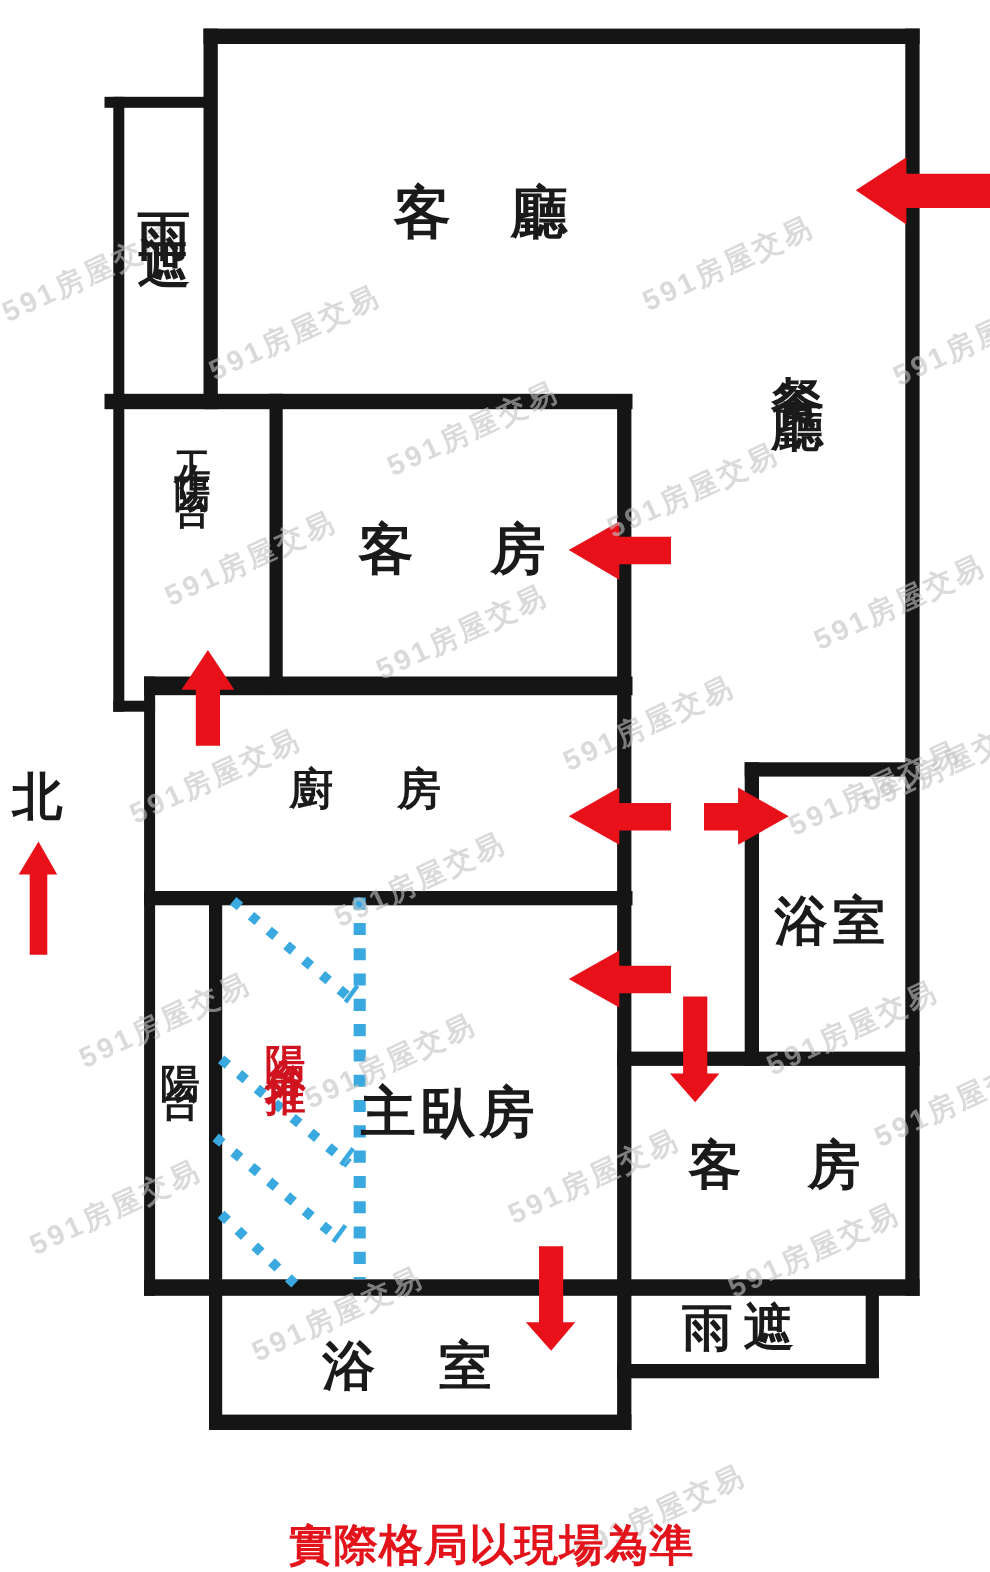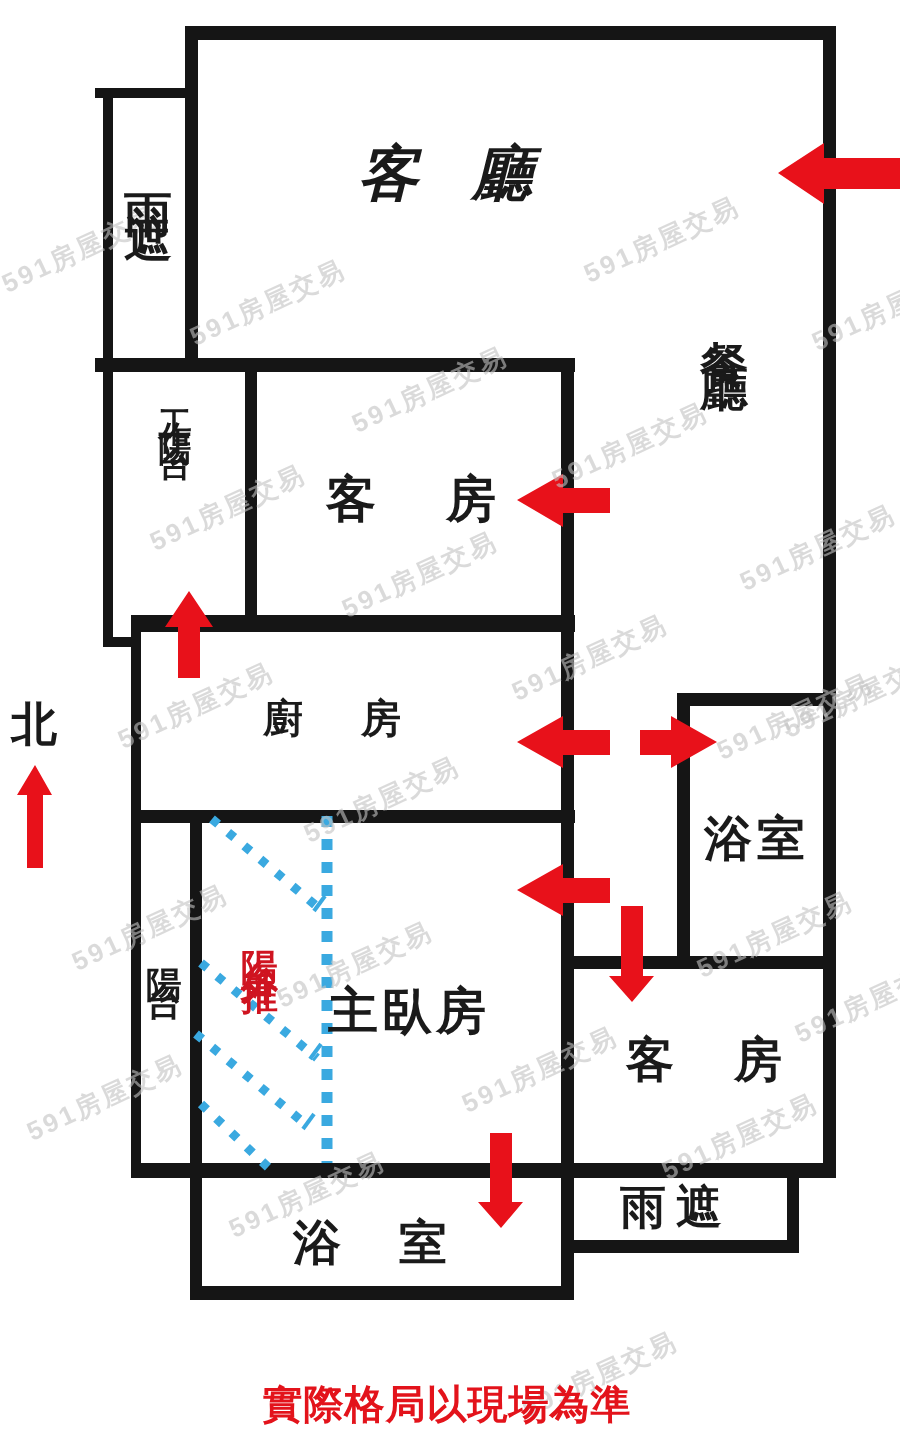--- a/index.html
+++ b/index.html
@@ -90,21 +90,21 @@
   <span class="wm" style="left:150px;top:928px">591房屋交易</span>
   <span class="wm" style="left:355px;top:965px">591房屋交易</span>
   <span class="wm" style="left:775px;top:935px">591房屋交易</span>
   <span class="wm" style="left:873px;top:1000px">591房屋交易</span>
   <span class="wm" style="left:540px;top:1070px">591房屋交易</span>
   <span class="wm" style="left:105px;top:1098px">591房屋交易</span>
   <span class="wm" style="left:740px;top:1137px">591房屋交易</span>
   <span class="wm" style="left:307px;top:1195px">591房屋交易</span>
   <span class="wm" style="left:600px;top:1375px">591房屋交易</span>
 
-  <div class="lbl" style="left:358px;top:144px;font-size:60px;letter-spacing:54px;font-style:italic;">客廳</div>
+  <div class="lbl" style="left:358px;top:168px;font-size:52px;letter-spacing:54px;">客廳</div>
 
   <div class="lbl v" style="left:700px;top:302px;font-size:48px;letter-spacing:20px;">餐廳</div>
 
   <div class="lbl v" style="left:124px;top:156px;font-size:48px;letter-spacing:18px;">雨遮</div>
 
   <div class="lbl v" style="left:159px;top:384px;font-size:33px;letter-spacing:12px;">工作陽台</div>
 
   <div class="lbl" style="left:326px;top:474px;font-size:50px;letter-spacing:70px;">客房</div>
 
   <div class="lbl" style="left:263px;top:698px;font-size:40px;letter-spacing:58px;">廚房</div>

